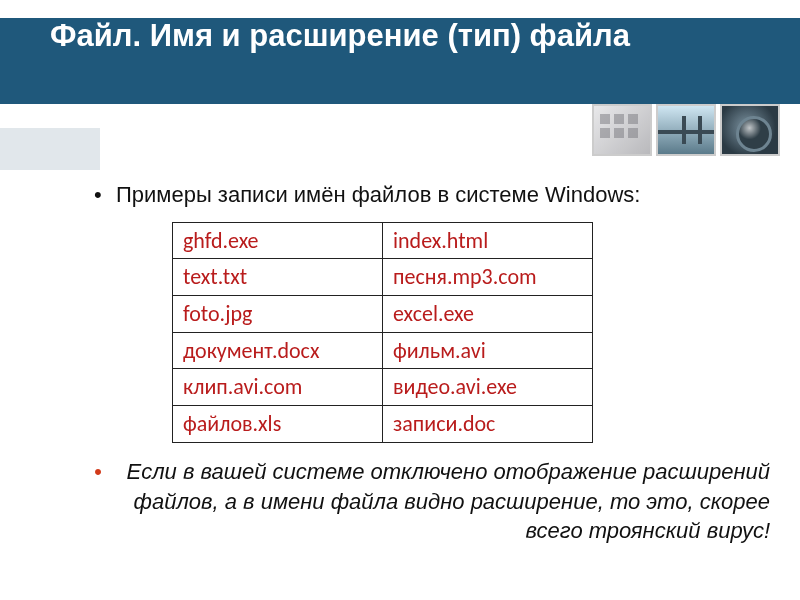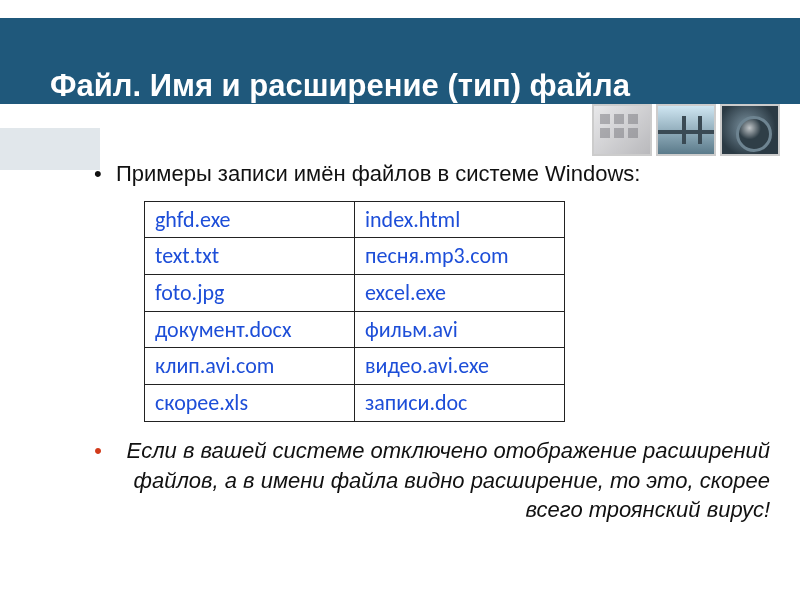--- a/index.html
+++ b/index.html
@@ -12,21 +12,21 @@
     overflow: hidden;
   }
   .header-band {
     position: absolute;
     top: 18px;
     left: 0;
     right: 0;
     height: 86px;
     background: #1f587b;
     display: flex;
-    align-items: flex-end;
+    align-items: flex-start;
     padding-left: 50px;
   }
   .header-band h1 {
     color: #fff;
     font-size: 31px;
     font-weight: bold;
   }
   .thumbs {
     position: absolute;
     top: 104px;
@@ -83,21 +83,21 @@
     left: 0;
     top: 128px;
     width: 100px;
     height: 42px;
     background: #e1e7eb;
   }
   .content {
     position: absolute;
     left: 90px;
     right: 30px;
-    top: 159px;
+    top: 180px;
   }
   ul.plain {
     list-style: none;
   }
   ul.plain > li {
     position: relative;
     padding-left: 26px;
     font-size: 22px;
     color: #111;
     line-height: 1.35;
@@ -111,24 +111,24 @@
   }
   li.warning {
     color: #d23a1a;
     font-style: italic;
     margin-top: 14px;
     text-align: right;
   }
   li.warning::before { color:#d23a1a; }
   table.filenames {
     border-collapse: collapse;
-    margin: 12px 0 4px 28px;
+    margin: 12px 0 4px 56px;
     font-family: Calibri, Arial, sans-serif;
     font-size: 22px;
-    color:#1d4ed8;
+    color:#b91c1c;
   }
   table.filenames td {
     border: 1.5px solid #222;
     padding: 3px 14px 3px 10px;
     min-width: 210px;
     vertical-align: middle;
   }
   .bold { font-weight: normal; }
 </style>
 </head>
@@ -167,21 +167,21 @@
             </tr>
             <tr>
               <td>документ.docx</td>
               <td>фильм.avi</td>
             </tr>
             <tr>
               <td class="bold">клип.avi.com</td>
               <td class="bold">видео.avi.exe</td>
             </tr>
             <tr>
-              <td>скорее.xls</td>
+              <td>файлов.xls</td>
               <td>записи.doc</td>
             </tr>
           </tbody>
       </table>
     </li>
     <li class="warning">
       <span>Если в вашей системе отключено отображение расширений файлов, а в имени файла видно расширение, то это, скорее всего троянский вирус!</span>
     </li>
   </ul>
 </div>

